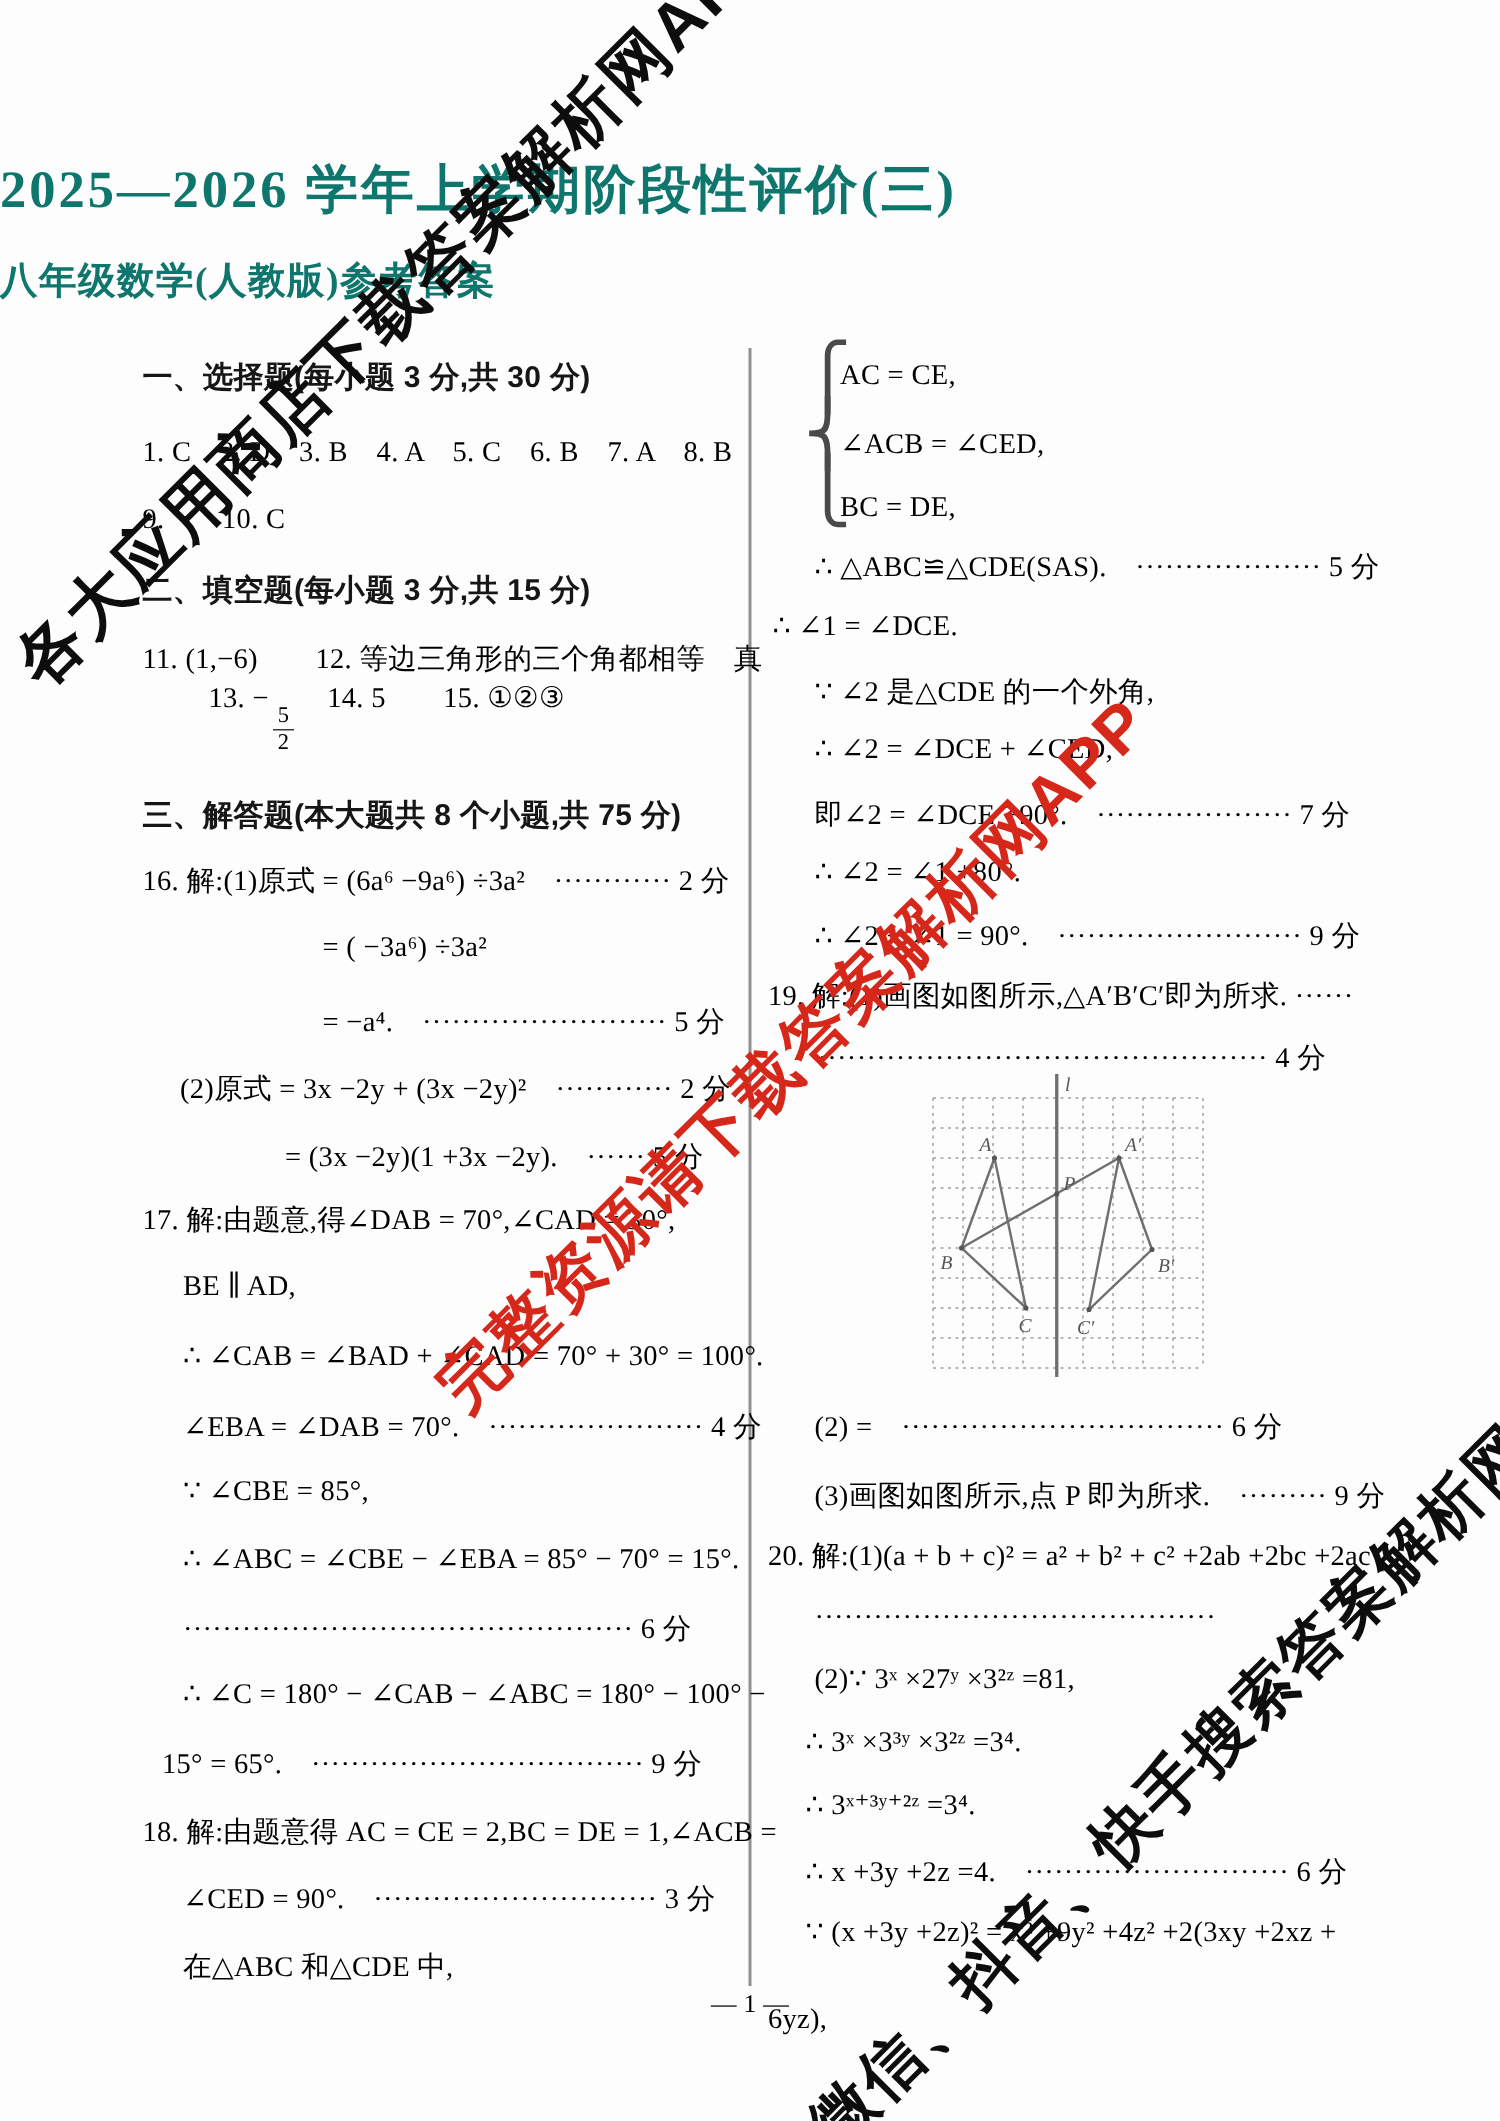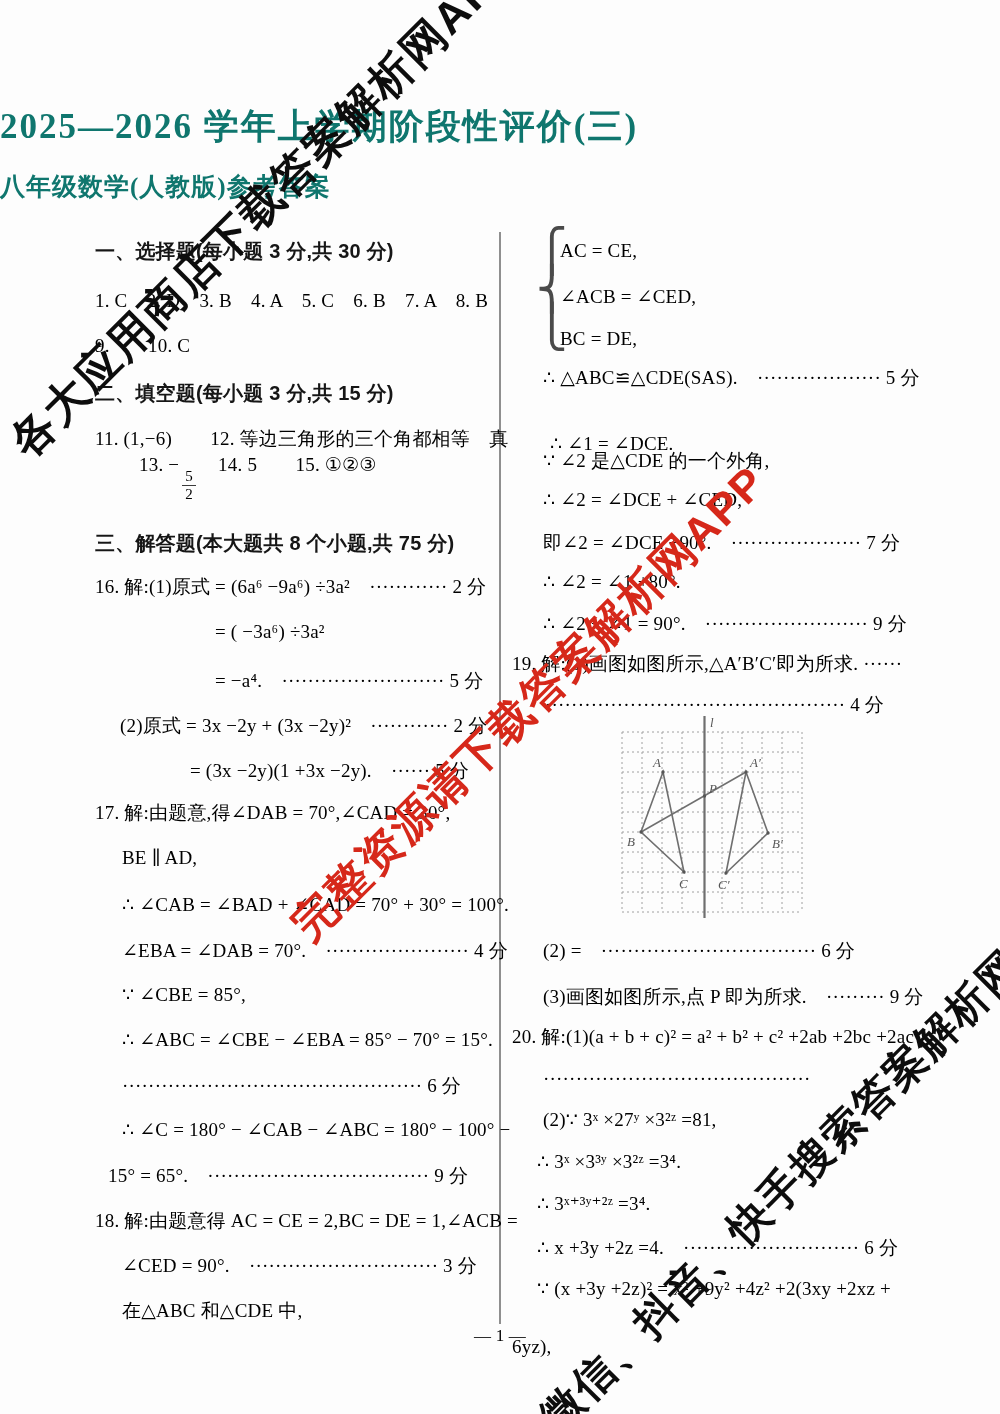--- a/index.html
+++ b/index.html
@@ -67,21 +67,21 @@
 
 <div class="brace" style="left:536px;top:232px;">
   <span>⎧</span>
   <span>⎨</span>
   <span>⎩</span>
 </div>
 <div class="ln" style="left:560px;top:240px;">AC = CE,</div>
 <div class="ln" style="left:560px;top:285px;">∠ACB = ∠CED,</div>
 <div class="ln" style="left:560px;top:328px;">BC = DE,</div>
 <div class="ln" style="left:543px;top:365px;">∴ △ABC≌△CDE(SAS).　··················· 5 分</div>
-<div class="ln" style="left:550px;top:406px;margin-top:26px;">∴ ∠1 = ∠DCE.</div>
+<div class="ln" style="left:515px;top:406px;">∴ ∠1 = ∠DCE.</div>
 <div class="ln" style="left:543px;top:448px;">∵ ∠2 是△CDE 的一个外角,</div>
 <div class="ln" style="left:543px;top:488px;">∴ ∠2 = ∠DCE + ∠CED,</div>
 <div class="ln" style="left:543px;top:530px;">即∠2 = ∠DCE +90°.　···················· 7 分</div>
 <div class="ln" style="left:543px;top:570px;">∴ ∠2 = ∠1 +80°.</div>
 <div class="ln" style="left:543px;top:611px;">∴ ∠2 − ∠1 = 90°.　························· 9 分</div>
 <div class="ln" style="left:512px;top:651px;">19. 解:(1)画图如图所示,△A′B′C′即为所求. ······</div>
 <div class="ln" style="left:545px;top:692px;">·············································· 4 分</div>
 
 <div style="position:absolute;left:612px;top:710px;width:200px;height:212px;">
 <svg width="200" height="212" viewBox="0 0 200 212">

